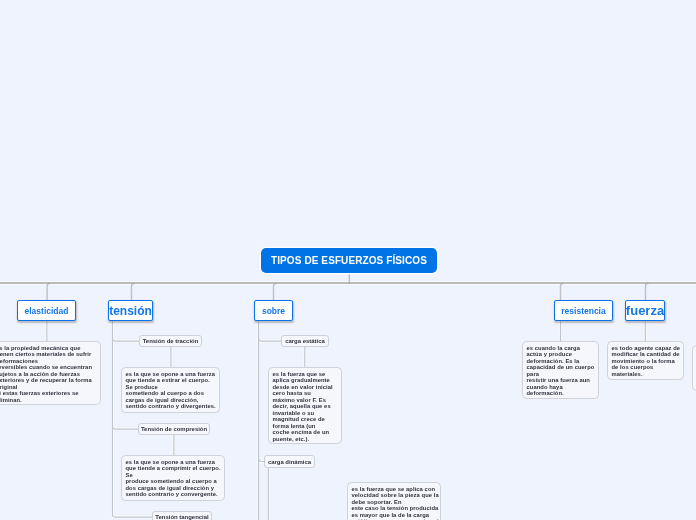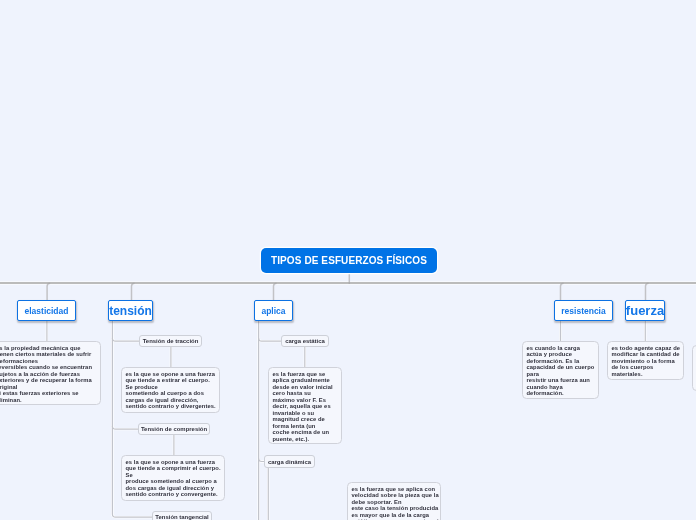--- a/index.html
+++ b/index.html
@@ -68,21 +68,21 @@
     <span>TIPOS DE ESFUERZOS FÍSICOS</span>
   </div>
 
   <div class="branch" style="left:17px;top:300px;width:59px;height:21px;font-size:8.5px;">
     <span>elasticidad</span>
   </div>
   <div class="branch" style="left:108px;top:300px;width:45px;height:21px;font-size:12px;">
     <span>tensión</span>
   </div>
   <div class="branch" style="left:254px;top:300px;width:39px;height:21px;font-size:8.5px;">
-    <span>aplica</span>
+    <span>sobre</span>
   </div>
   <div class="branch" style="left:531px;top:300px;width:59px;height:21px;font-size:8.5px;margin-left:23px;">
     <span>resistencia</span>
   </div>
   <div class="branch" style="left:625px;top:300px;width:40px;height:21px;font-size:13px;">
     <span>fuerza</span>
   </div>
 
   <div class="desc" style="left:-10px;top:341px;width:110.5px;height:64px;padding:2.5px 5px;font-size:5.8px;line-height:6.55px;">
       <span>es la propiedad mecánica que</span>

